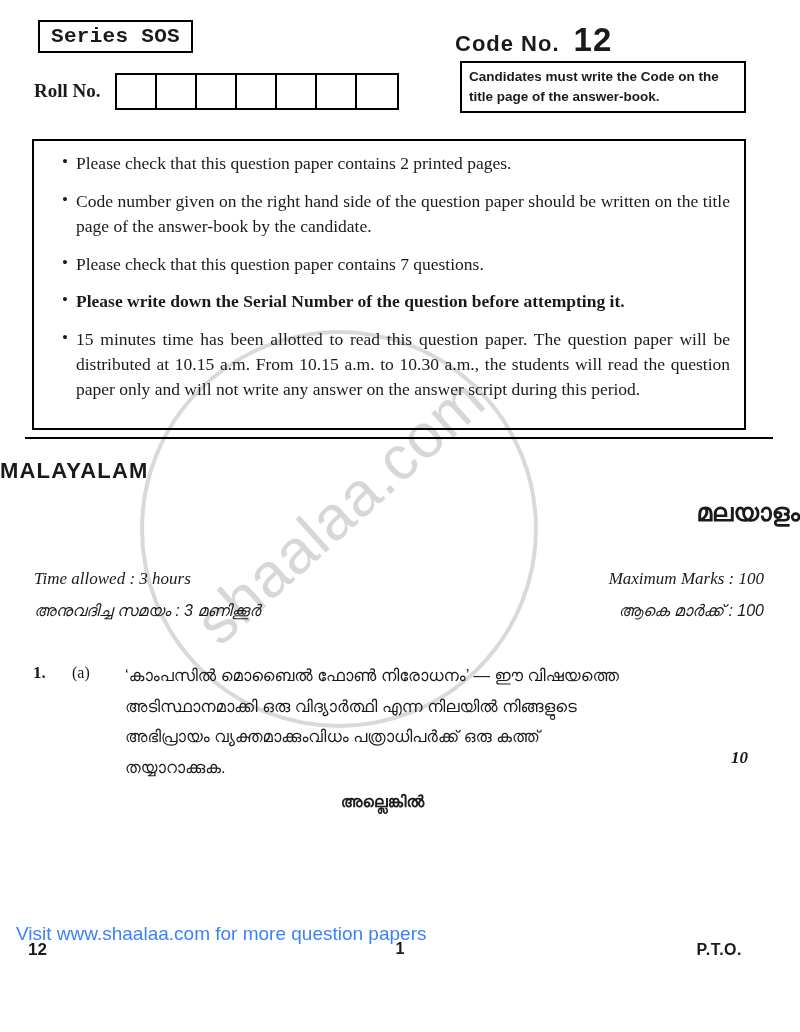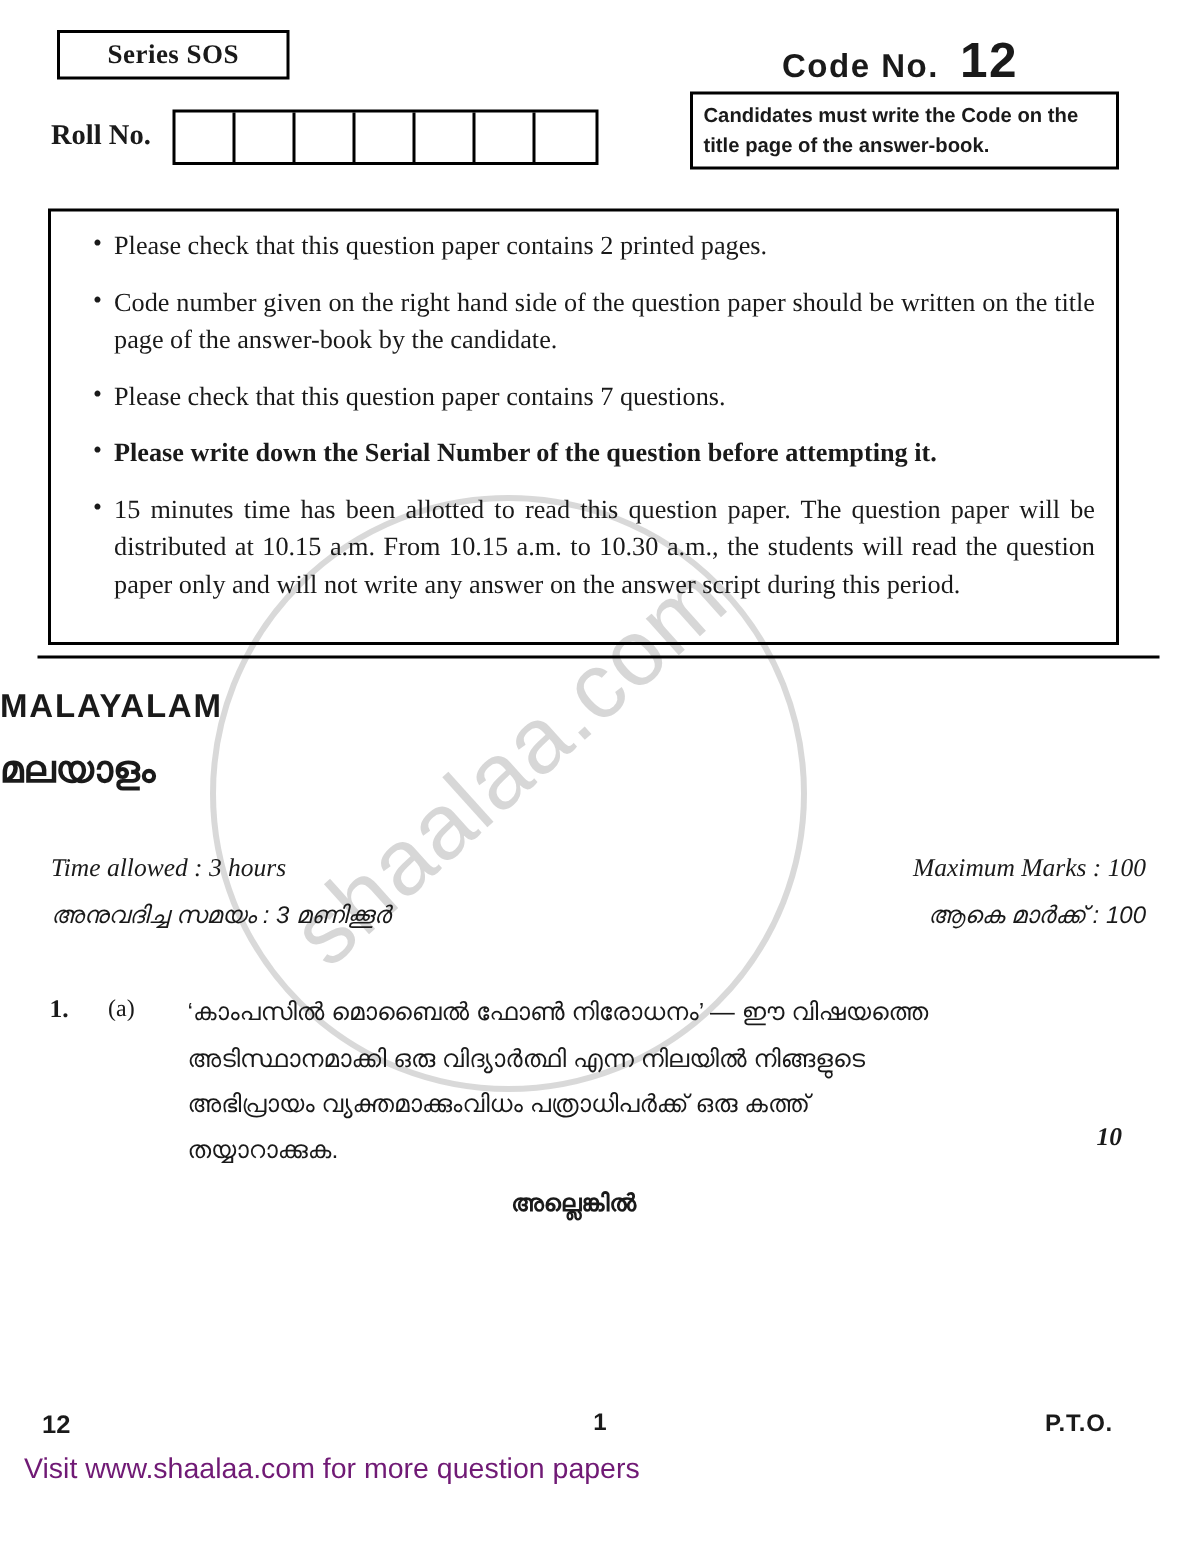--- a/index.html
+++ b/index.html
@@ -65,23 +65,23 @@
     top: 20px;
     width: 155px;
     height: 33px;
     border: 2px solid #000;
     box-sizing: border-box;
     display: flex;
     align-items: center;
     justify-content: center;
   }
   .series-box .lbl {
-    font-family: Liberation Serif, serif;
-    font-weight: bold;
-    font-size: 18px;
+    font-family: Liberation Mono, monospace;
+    font-weight: bold;
+    font-size: 21px;
     letter-spacing: 0.3px;
   }
 
   .rollno-label {
     position: absolute;
     left: 34px;
     top: 80px;
     font-weight: bold;
     font-size: 19px;
   }
@@ -100,21 +100,20 @@
     border-right: 2px solid #000;
     box-sizing: border-box;
   }
   .rollno-grid .cell:last-child { border-right: none; }
 
   .code-line {
     position: absolute;
     left: 455px;
     top: 21px;
     width: 290px;
-    text-align: center;
     font-family: "Liberation Sans", sans-serif;
     font-weight: bold;
   }
   .code-line .code-label {
     font-size: 22px;
     letter-spacing: 1px;
   }
   .code-line .code-value {
     font-size: 33px;
     margin-left: 14px;
@@ -190,21 +189,21 @@
     font-family: "Liberation Sans", sans-serif;
     font-weight: bold;
     font-size: 22px;
     letter-spacing: 1.2px;
   }
   .title-ml {
     position: absolute;
     left: 0;
     top: 500px;
     width: 800px;
-    text-align: left;
+    text-align: right;
     font-family: Liberation Mono, monospace;
     font-weight: bold;
     font-size: 25px;
   }
 
   
   .meta-left {
     position: absolute;
     left: 34px;
     top: 562px;
@@ -302,24 +301,24 @@
     right: 58px;
     top: 941px;
     font-family: "Liberation Sans", sans-serif;
     font-weight: bold;
     font-size: 16px;
     letter-spacing: 0.5px;
   }
   .footer-promo {
     position: absolute;
     left: 16px;
-    top: 969px;
+    top: 923px;
     font-family: "Liberation Sans", sans-serif;
     font-size: 19px;
-    color: #701a75;
+    color: #3b82f6;
   }
 </style>
 </head>
 <body>
 
 <div id="watermark">
   <div class="wm-circle"></div>
   <div class="wm-text">shaalaa.com</div>
 </div>
 

